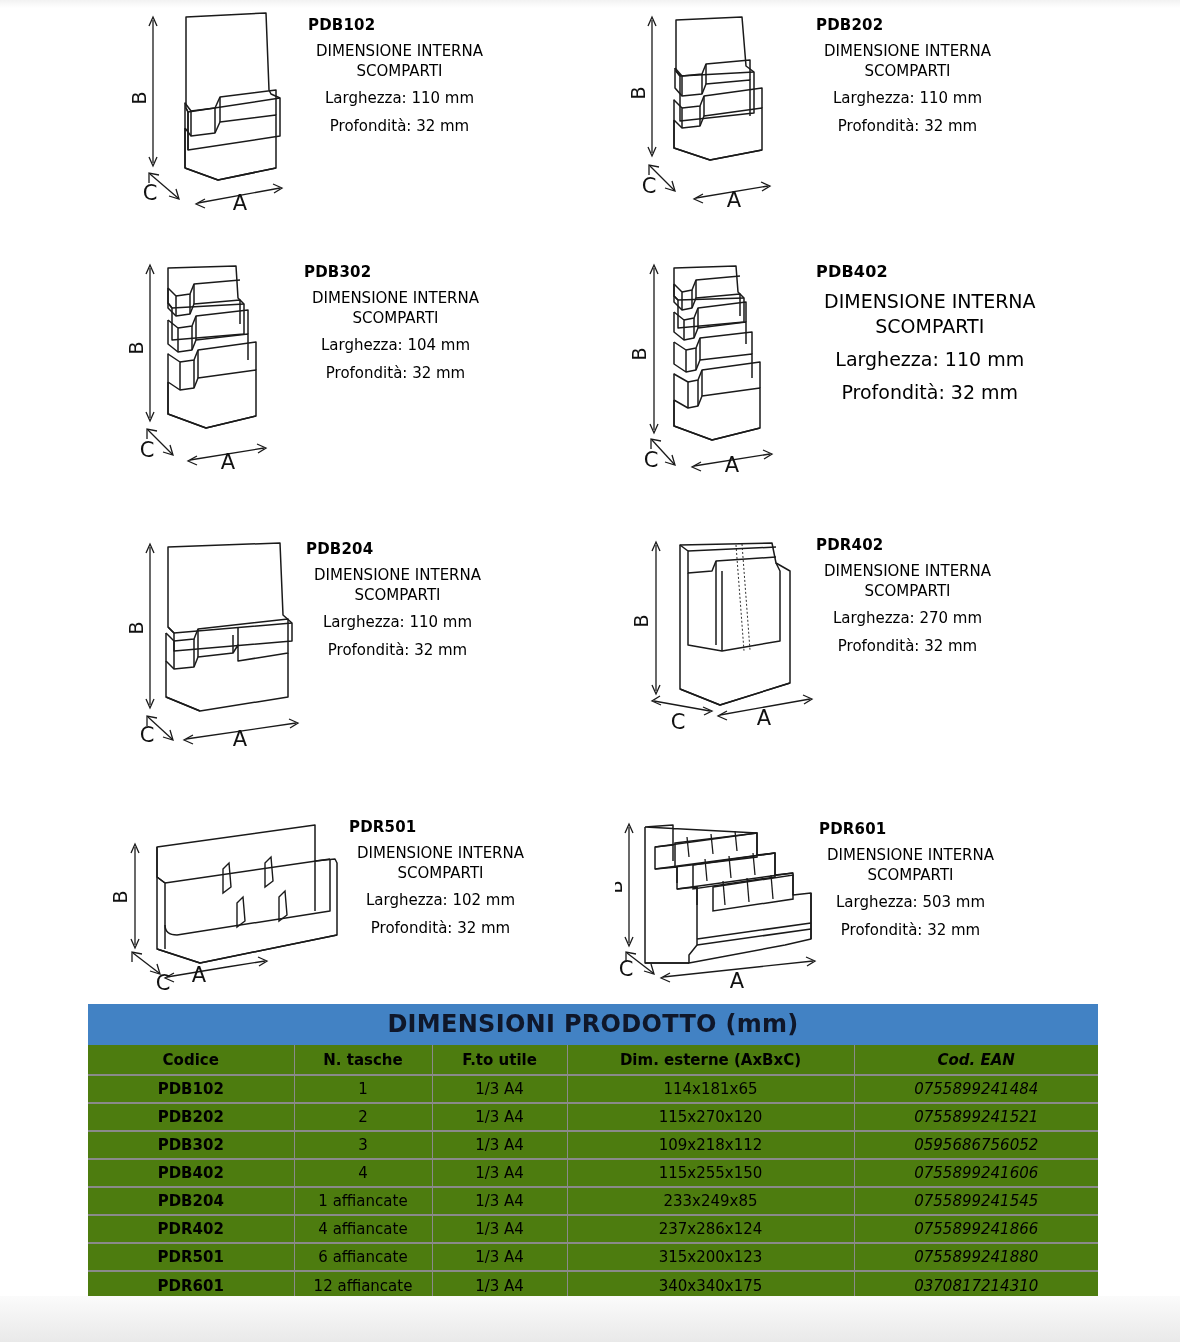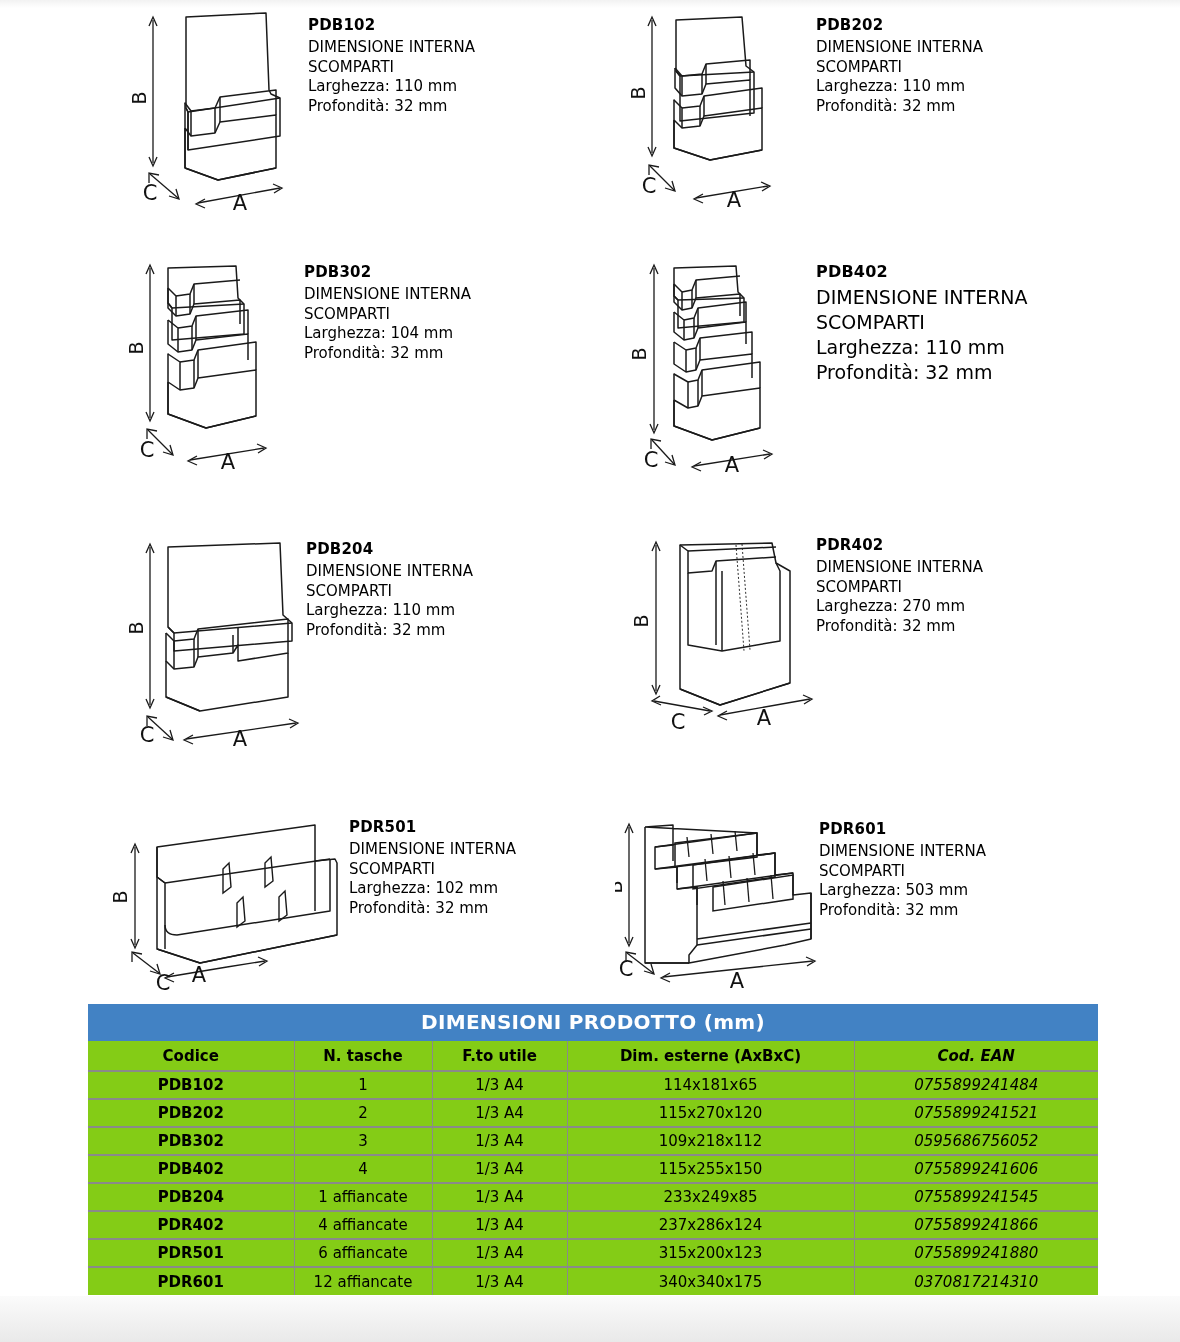--- a/index.html
+++ b/index.html
@@ -35,36 +35,37 @@
     font-weight:bold;
     font-size:15px;
     line-height:18px;
     margin:0 0 4px 0;
     letter-spacing:.2px;
   }
   .spec {
     font-size:15px;
     line-height:19.5px;
     white-space:pre-line;
-    margin:0;
+    margin:8px;
+    text-align:center;
   }
   .panel.big .code { font-size:16px; }
   .panel.big .spec { font-size:19px; line-height:25px; }
 
   
   #dimtable {
     position:absolute;
     left:88px; top:1004px;
     width:1010px;
   }
   #tbl-title {
     background:#4282c4;
-    color:#ffffff;
+    color:#0f172a;
     font-weight:bold;
-    font-size:20px;
+    font-size:24px;
     text-align:center;
     padding:6px 0 7px 0;
     letter-spacing:.3px;
   }
   table.grid {
     width:100%;
     border-collapse:collapse;
     table-layout:fixed;
   }
   table.grid col.c0 { width:206px; }
@@ -73,21 +74,21 @@
   table.grid col.c3 { width:287px; }
   table.grid col.c4 { width:244px; }
 
   table.grid th, table.grid td {
     text-align:center;
     font-size:15px;
     height:28px;
     padding:0;
     border-right:1px solid #8a8a8a;
     border-bottom:2px solid #8a8a8a;
-    background:#84cc16;
+    background:#4d7c0f;
   }
   table.grid th:last-child, table.grid td:last-child { border-right:none;font-style:italic; }
   table.grid th { font-weight:bold; height:30px; }
   table.grid tbody tr td:first-child { font-weight:bold; }
   table.grid tbody tr:last-child td { border-bottom:none; }
 </style>
 </head>
 <body>
 
 <div id="top-strip"></div>

